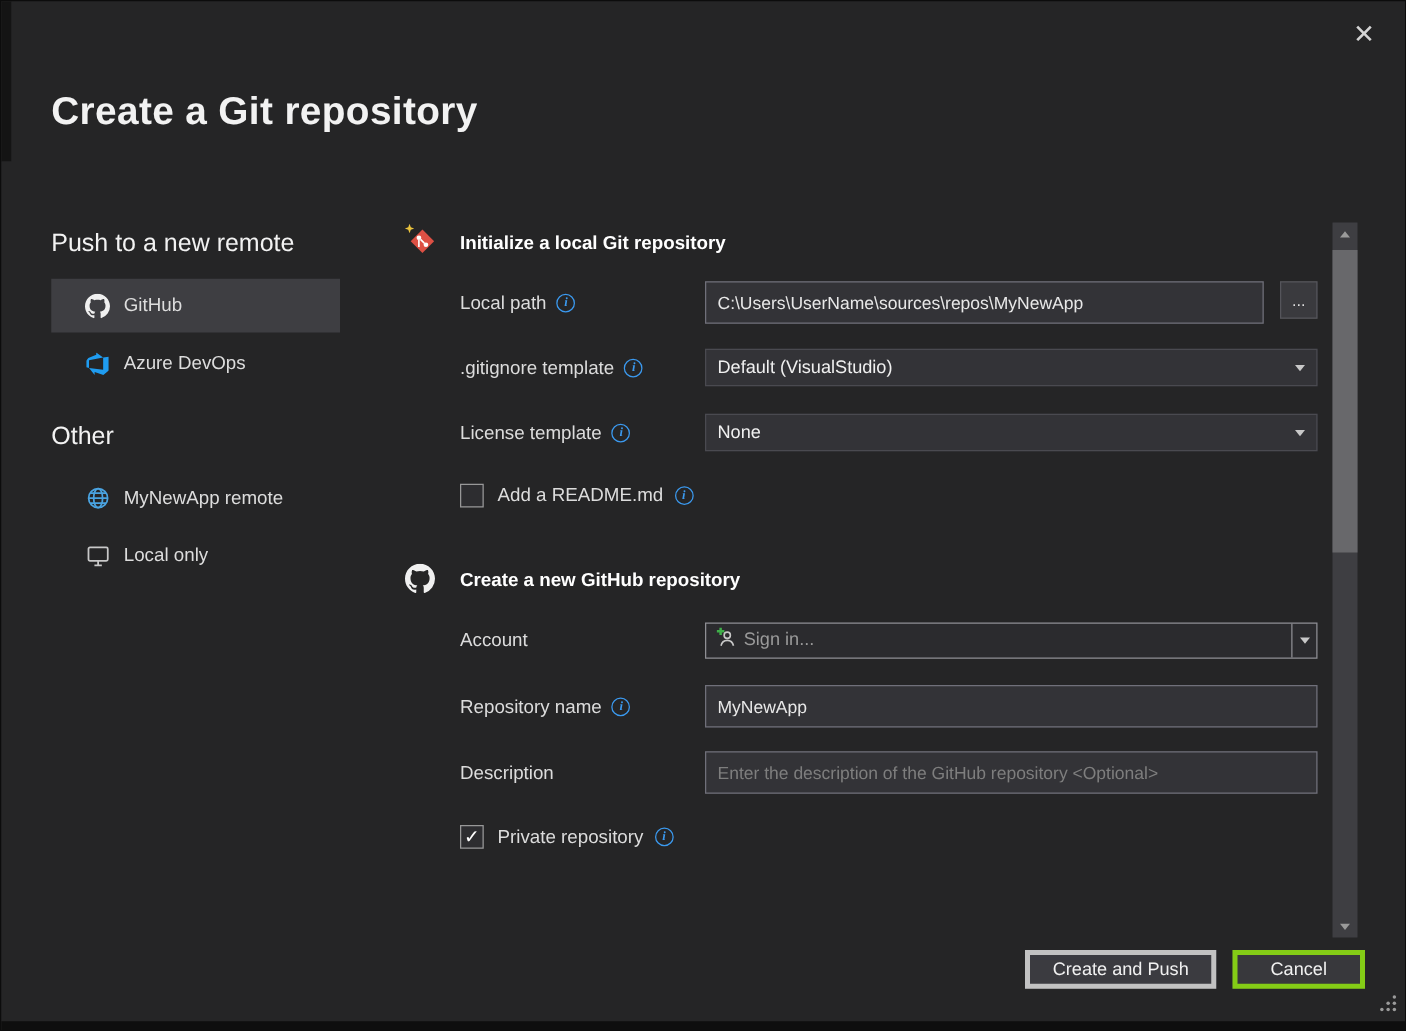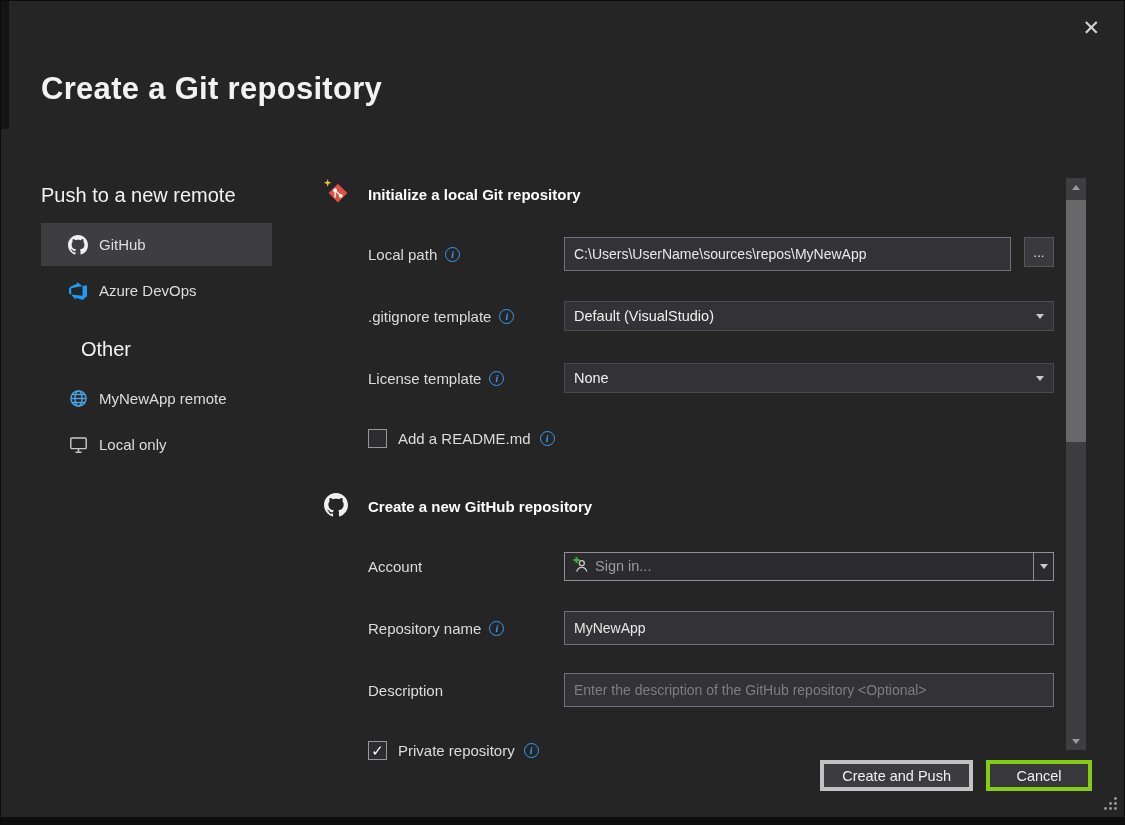--- a/index.html
+++ b/index.html
@@ -23,37 +23,37 @@
     font-family:"Liberation Sans",sans-serif;
   }
   .title {
     position:absolute; left:40px; top:70px;
     font-size:31px; font-weight:700; color:#f2f2f2; letter-spacing:.3px;
   }
 
   
   .sidebar { position:absolute; left:40px; top:183px; width:231px; }
   .sb-heading { font-size:20px; color:#f2f2f2; margin-bottom:16px; font-weight:400; }
-  .sb-heading.other { margin-top:26px;margin-left:40px; }
+  .sb-heading.other { margin-top:26px; }
   .sb-item {
     display:flex; align-items:center; gap:11px;
     height:43px; padding-left:27px; margin-bottom:3px;
     color:#dddddd; font-size:15px; cursor:pointer;
   }
   .sb-item.selected { background:#3e3e42; }
   .sb-icon { width:20px; height:20px; display:flex; align-items:center; justify-content:center; flex-shrink:0; }
 
   
   .main { position:absolute; left:367px; top:180px; width:686px; }
   .sec-header { position:relative; display:flex; align-items:center; height:26px; margin-bottom:20px; }
   .sec-icon { position:absolute; left:-46px; top:-3px; width:30px; height:30px; }
   .sec-icon.gh { left:-44px; top:0; width:24px; height:24px; }
   .sec-title { font-size:15px; font-weight:bold; color:#ffffff; }
 
-  .row { display:flex; align-items:center; height:30px; margin-bottom:22px;margin-top:32px; }
+  .row { display:flex; align-items:center; height:30px; margin-bottom:22px; }
   .sec.github .row { margin-bottom:23px; }
   .sec.github { margin-top:42px; }
   .label { width:196px; flex-shrink:0; display:flex; align-items:center; gap:8px; font-size:15px; color:#dcdcdc; }
   .ctrl { flex:1; display:flex; }
 
   .info {
     width:15px; height:15px; border-radius:50%;
     border:1px solid #3b9af0; color:#3b9af0;
     font-size:10px; font-style:italic; font-weight:bold;
     font-family:"Liberation Serif", serif;

